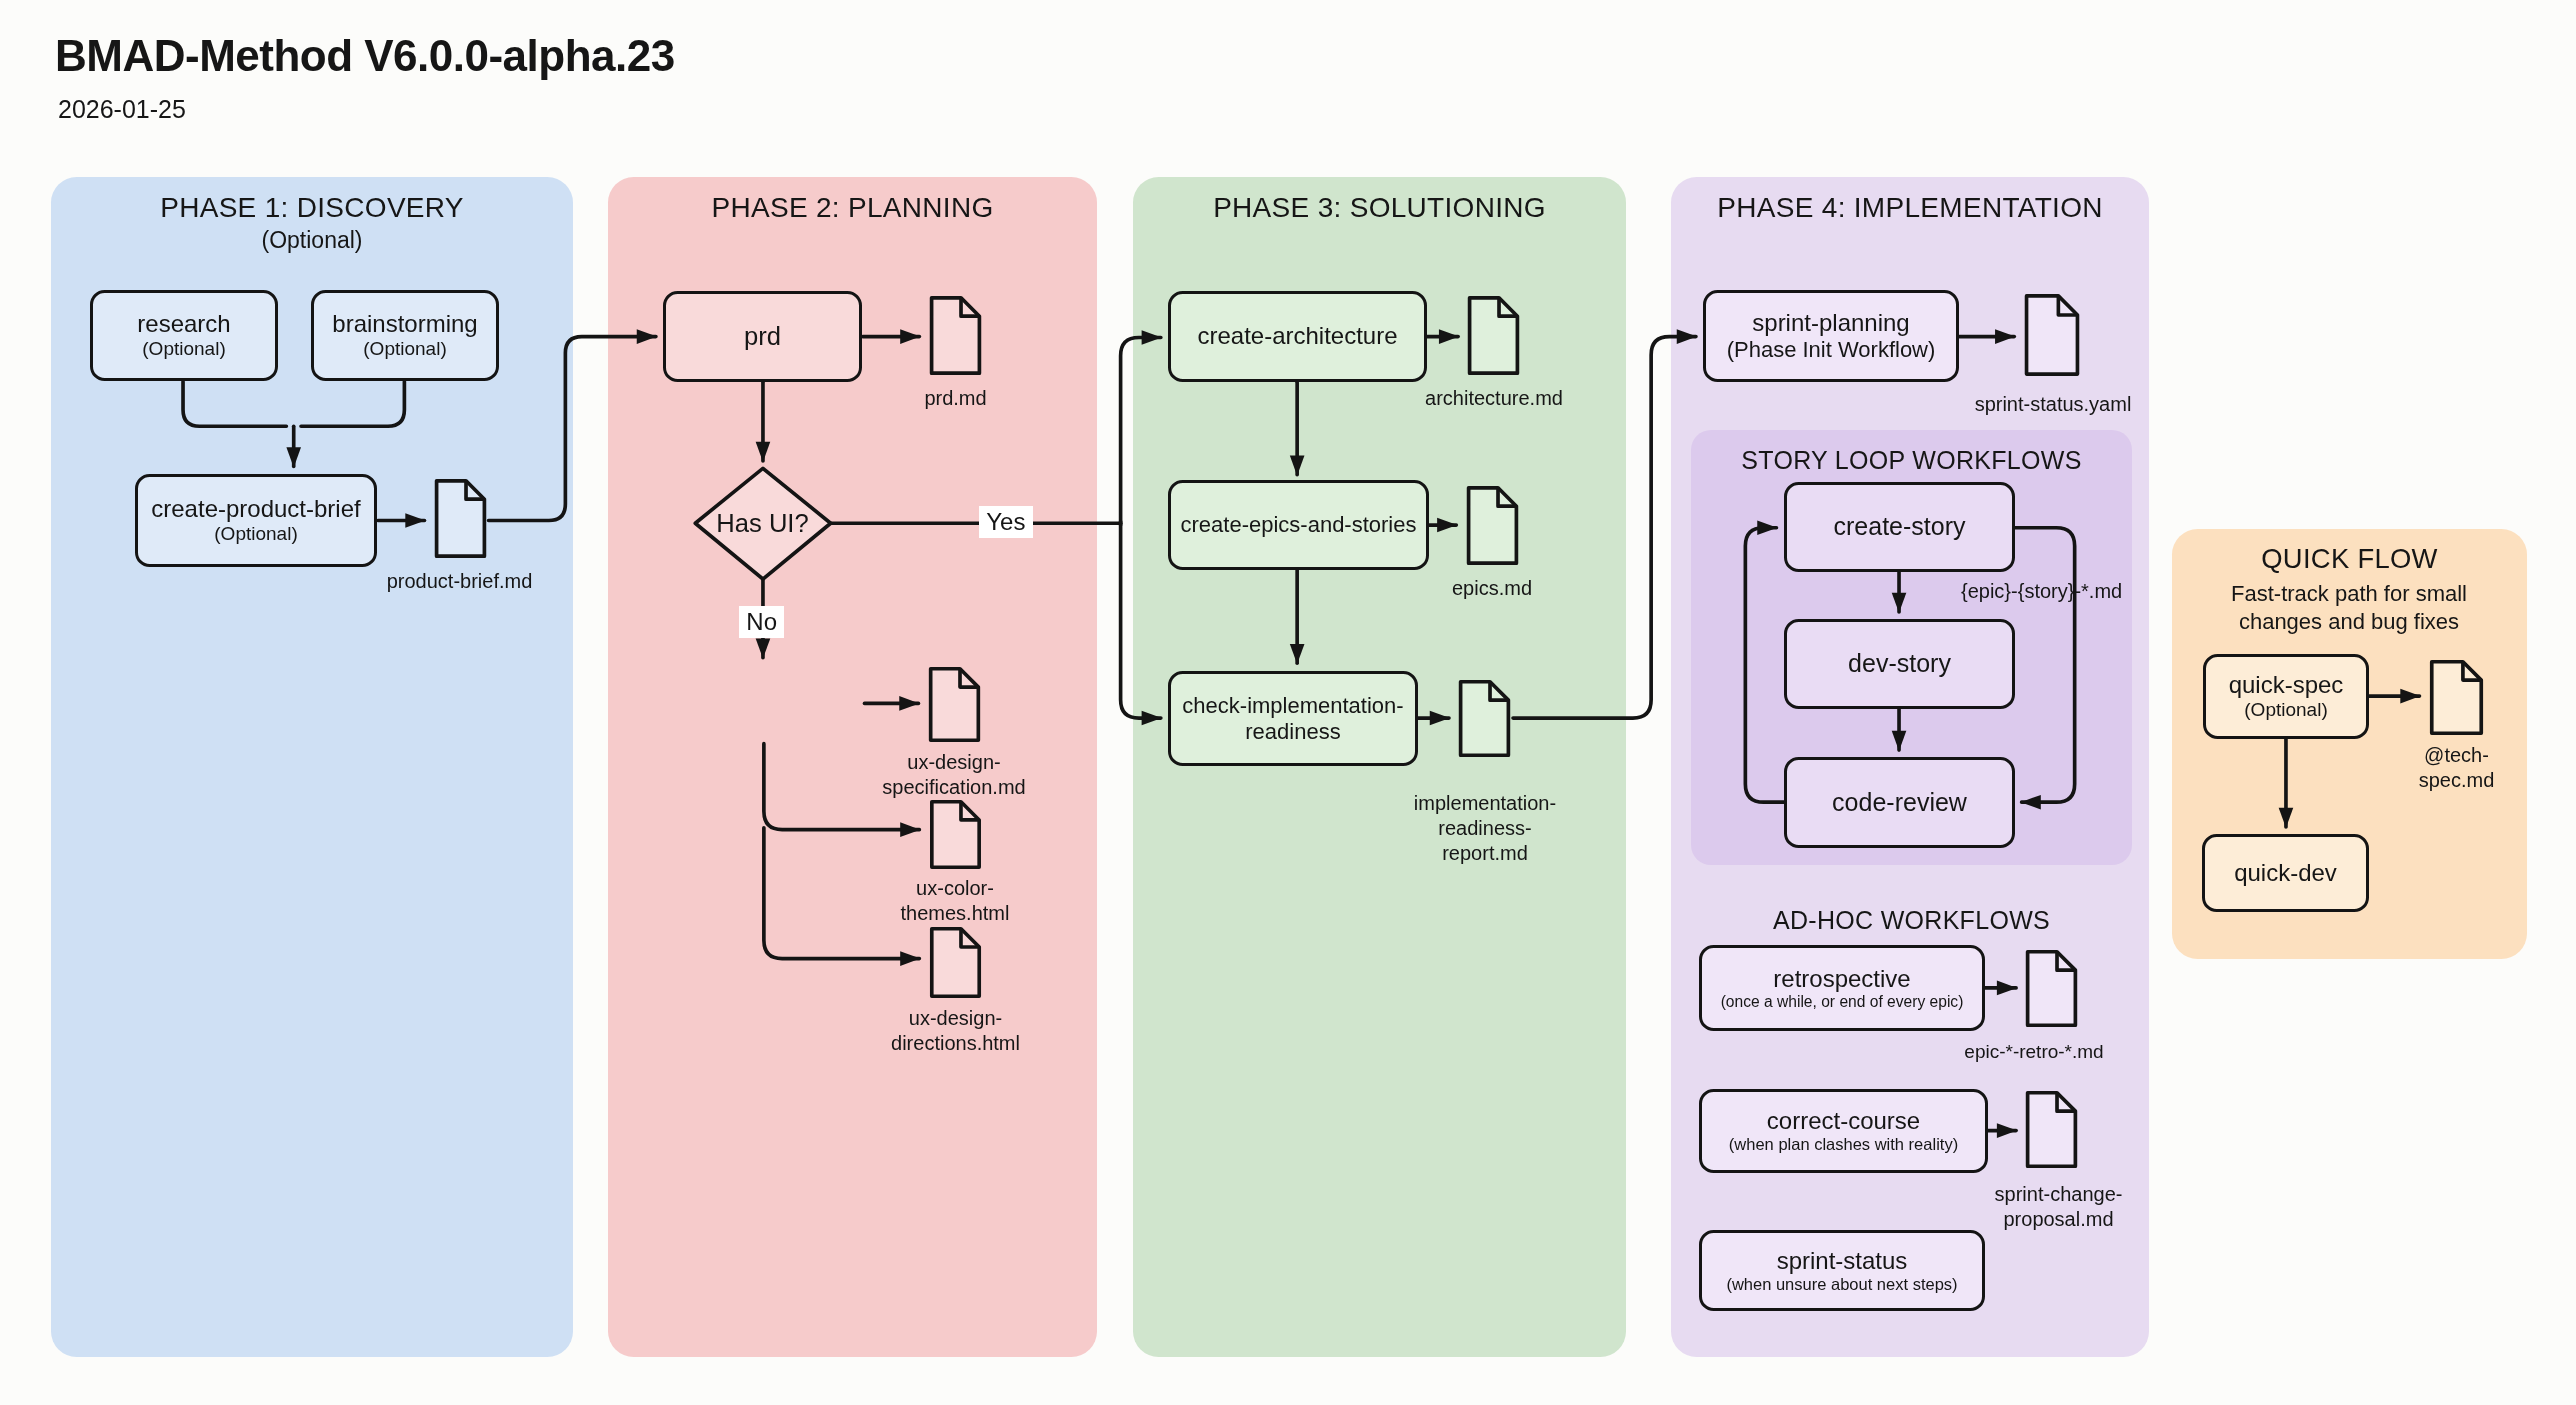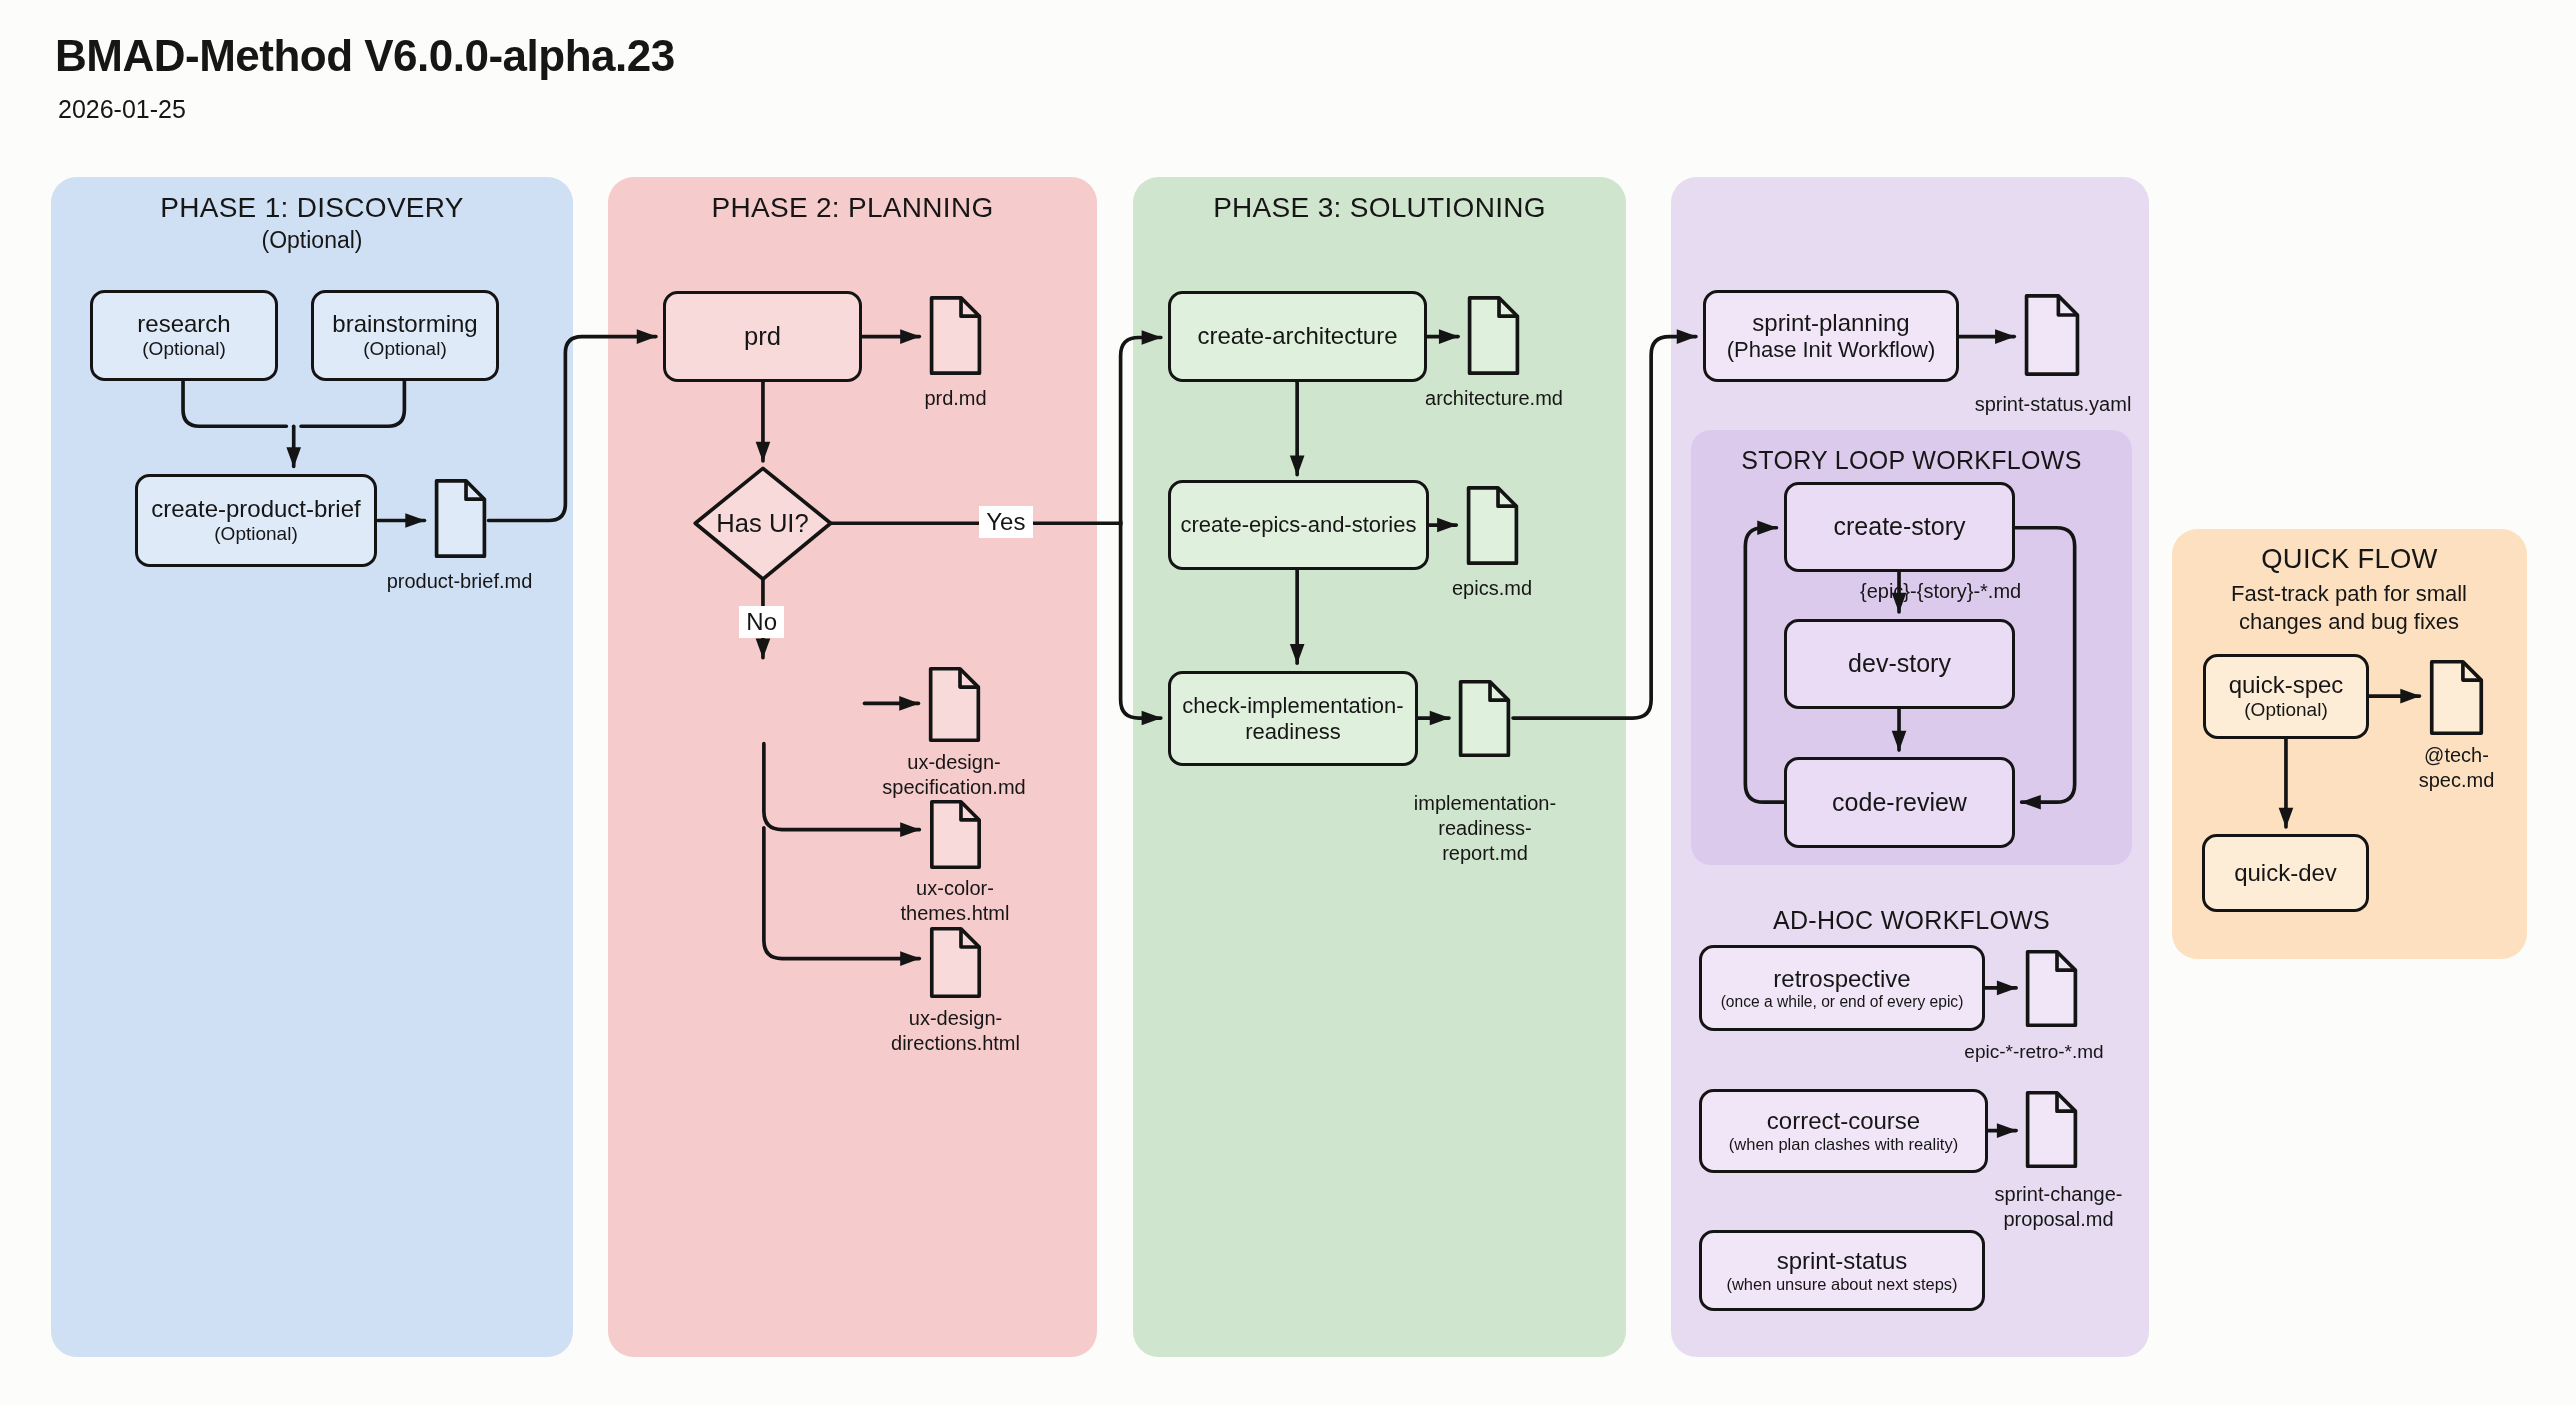--- a/index.html
+++ b/index.html
@@ -174,39 +174,40 @@
     <span class="main sm">check-implementation-readiness</span>
   </div>
   <span class="doc" style="left:1456px;top:679px;">
     <svg width="57" height="79" viewBox="0 0 62 86">
         <path d="M5,3 H37 L57,23 V83 H5 Z" fill="#dff0dc" stroke="#141414" stroke-width="4" stroke-linejoin="round"></path>
         <path d="M37,3 V23 H57" fill="none" stroke="#141414" stroke-width="4" stroke-linejoin="round"></path>
       </svg>
   </span>
   <div class="doclabel" style="left:1398px;top:767px;width:174px;margin-top:24px;">implementation-readiness-report.md</div>
 
+  <div class="phase-h" style="left:1671px;top:192px;width:478px;">PHASE 4: IMPLEMENTATION</div>
 
   <div class="node" style="left:1703px;top:290px;width:256px;height:92px;background:#f0e6f8;">
     <span class="main">sprint-planning</span>
     <span class="sub" style="font-size:22px;">(Phase Init Workflow)</span>
   </div>
   <span class="doc" style="left:2022px;top:293px;">
     <svg width="60" height="84" viewBox="0 0 66 92">
         <path d="M5,3 H40 L61,24 V89 H5 Z" fill="#f0e6f8" stroke="#141414" stroke-width="4" stroke-linejoin="round"></path>
         <path d="M40,3 V24 H61" fill="none" stroke="#141414" stroke-width="4" stroke-linejoin="round"></path>
       </svg>
   </span>
   <div class="doclabel" style="left:1954px;top:392px;width:198px;">sprint-status.yaml</div>
 
   <div class="phase-h" style="left:1691px;top:446px;width:441px;font-size:25px;">STORY LOOP WORKFLOWS</div>
 
   <div class="node" style="left:1784px;top:482px;width:231px;height:90px;background:#e9dcf4;">
     <span class="main" style="font-size:25px;">create-story</span>
   </div>
-  <div class="edgelabel" style="left:1860px;top:580px;">{epic}-{story}-*.md</div>
+  <div class="edgelabel" style="left:1961px;top:580px;">{epic}-{story}-*.md</div>
   <div class="node" style="left:1784px;top:757px;width:231px;height:91px;background:#e9dcf4;">
     <span class="main" style="font-size:25px;">code-review</span>
   </div>
   <div class="node" style="left:1784px;top:619px;width:231px;height:90px;background:#e9dcf4;">
     <span class="main" style="font-size:25px;">dev-story</span>
   </div>
 
   <div class="phase-h" style="left:1691px;top:906px;width:441px;font-size:25px;">AD-HOC WORKFLOWS</div>
 
   <div class="node" style="left:1699px;top:945px;width:286px;height:86px;background:#f0e6f8;">

